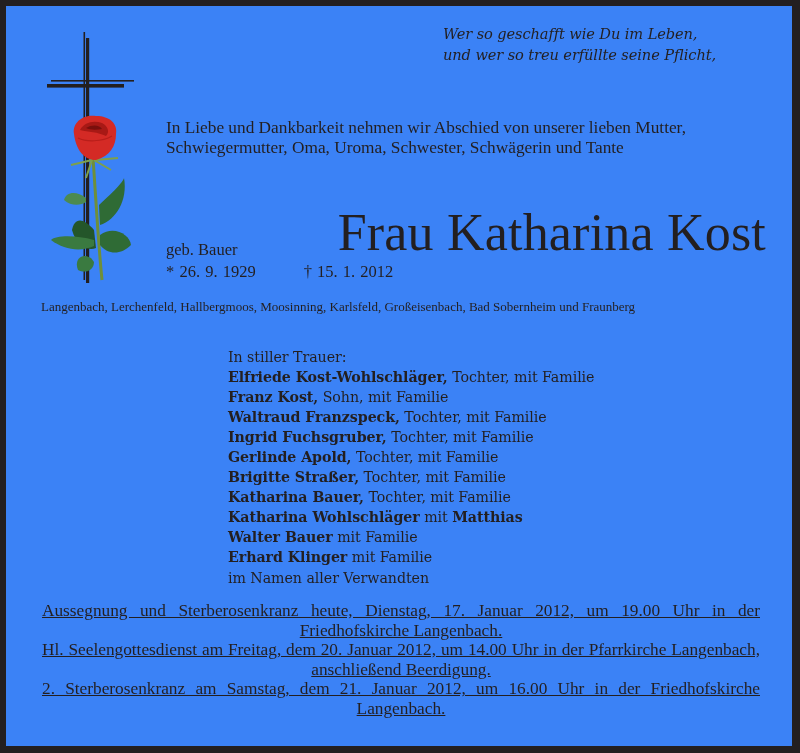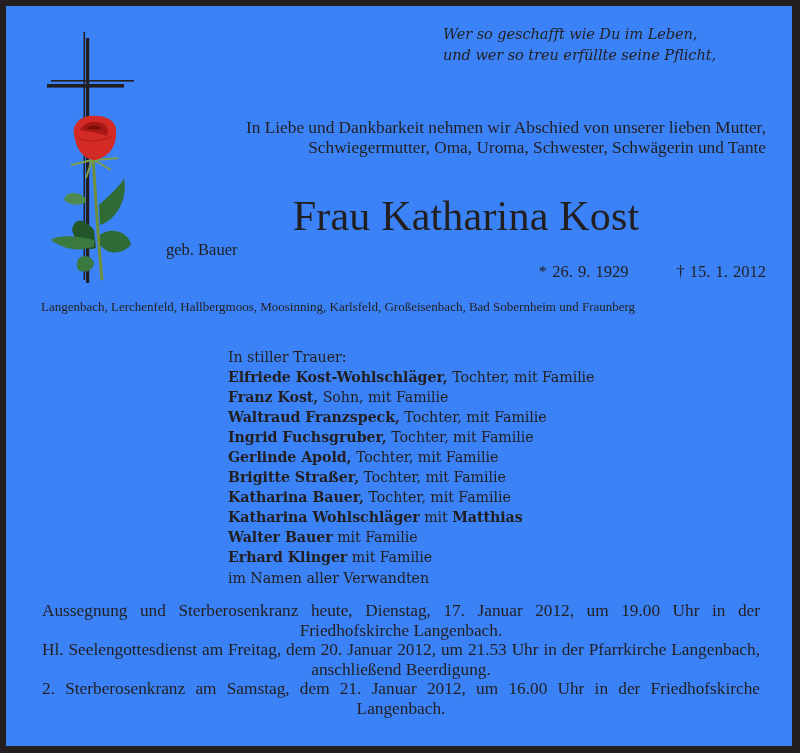--- a/index.html
+++ b/index.html
@@ -26,37 +26,37 @@
   .poem {
     left: 437px; top: 18px; width: 340px;
     font-family: "DejaVu Serif", serif; font-style: italic;
     font-size: 14.6px; line-height: 20.6px; letter-spacing: -0.1px;
   }
   .poem div { white-space: nowrap; }
 
   
   .intro {
     left: 160px; top: 112px; width: 600px;
-    text-align: right;
+    text-align: left;
     font-family: "Liberation Serif", serif;
     font-size: 17.3px; line-height: 19.8px;
   }
 
   .name {
-    left: 160px; top: 186px; width: 600px; text-align: center;
+    left: 160px; top: 203px; width: 600px; text-align: right;
     font-family: "Liberation Serif", serif;
-    font-size: 42px; line-height: 48px; letter-spacing: 0.2px;
+    font-size: 52px; line-height: 48px; letter-spacing: 0.2px;
   }
   .maiden {
     left: 160px; top: 234px; width: 600px; text-align: left;
     font-family: "Liberation Serif", serif;
     font-size: 16.5px; line-height: 20px;
   }
   .dates {
-    left: 160px; top: 256px; width: 600px; text-align: right;
+    left: 160px; top: 256px; width: 600px; text-align: left;
     font-family: "Liberation Serif", serif;
     font-size: 16.5px; line-height: 20px; word-spacing: 1px;
   }
   .dates .gap { display: inline-block; width: 48px; }
 
   .places {
     left: 35px; top: 291px; width: 745px;
     font-family: "Liberation Serif", serif;
     font-size: 13px; line-height: 19.8px;
   }
@@ -65,21 +65,21 @@
     left: 222px; top: 341px; width: 450px;
     font-family: "DejaVu Serif", serif;
     font-size: 14.2px; line-height: 20.05px; letter-spacing: -0.05px;
   }
   .mourners div { white-space: nowrap; }
   .mourners b { font-weight: bold; }
 
   .services {
     left: 36px; top: 595px; width: 718px;
     font-family: "Liberation Serif", serif;
-    font-size: 17.3px; line-height: 19.6px;
+    font-size: 17.3px; line-height: 19.6px; text-decoration: underline;
   }
   .services .block { text-align: justify; text-align-last: center; }
 </style>
 </head>
 <body>
 
 <div class="page">
 
   <div class="abs decoration">
     <svg viewBox="0 0 100 255">
@@ -132,16 +132,16 @@
     <div><b>Brigitte Straßer,</b><span> Tochter, mit Familie</span></div>
     <div><b>Katharina Bauer,</b><span> Tochter, mit Familie</span></div>
     <div><b>Katharina Wohlschläger</b><span> mit </span><b>Matthias</b></div>
     <div><b>Walter Bauer</b><span> mit Familie</span></div>
     <div><b>Erhard Klinger</b><span> mit Familie</span></div>
     <div>im Namen aller Verwandten</div>
   </div>
 
   <div class="abs services">
     <div class="block">Aussegnung und Sterberosenkranz heute, Dienstag, 17. Januar 2012, um 19.00 Uhr in der Friedhofskirche Langenbach.</div>
-    <div class="block">Hl. Seelengottesdienst am Freitag, dem 20. Januar 2012, um 21.53 Uhr in der Pfarrkirche Langenbach, anschließend Beerdigung.</div>
+    <div class="block">Hl. Seelengottesdienst am Freitag, dem 20. Januar 2012, um 14.00 Uhr in der Pfarrkirche Langenbach, anschließend Beerdigung.</div>
     <div class="block">2. Sterberosenkranz am Samstag, dem 21. Januar 2012, um 16.00 Uhr in der Friedhofskirche Langenbach.</div>
   </div>
 </div>
 
 </body></html>

